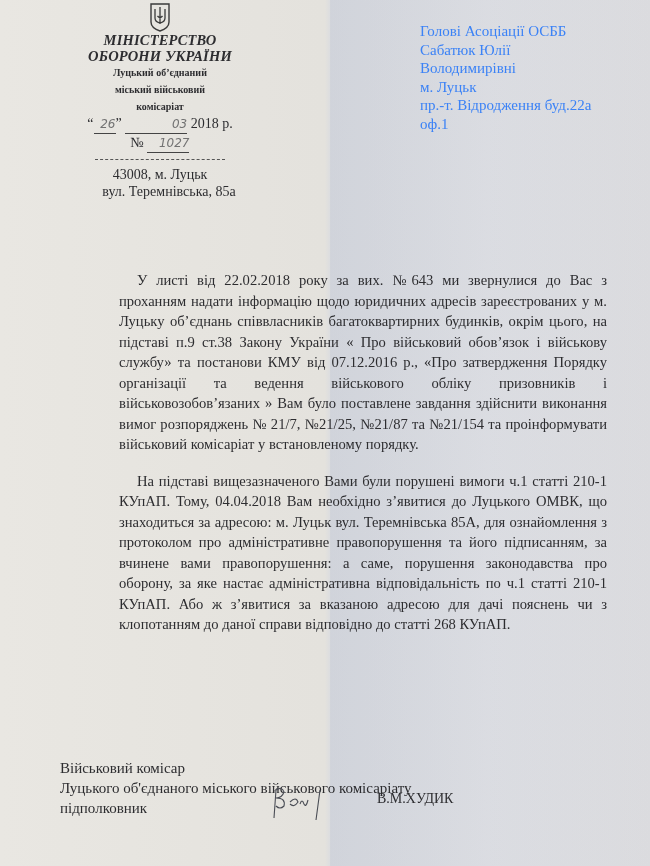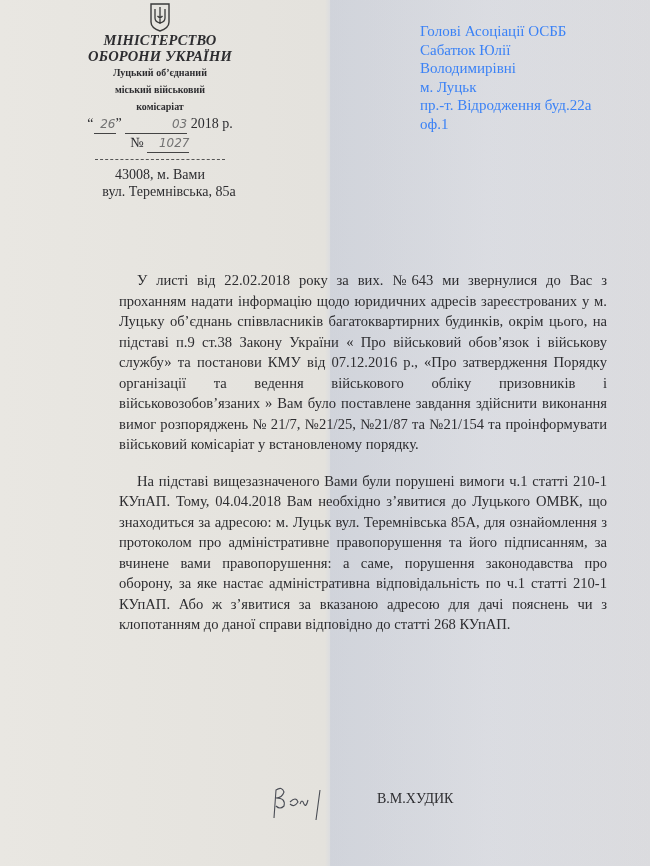--- a/index.html
+++ b/index.html
@@ -50,36 +50,41 @@
       “<span class="hand ul" style="width:22px">26</span>”
       <span class="hand ul" style="width:62px">03</span>
       <span>2018 р.</span>
     </div>
     <div class="dateline">
       <span>№</span>
       <span class="hand ul" style="width:42px">1027</span>
     </div>
     <div class="dashes"></div>
     <div class="addr">
-      <div>43008, м. Вами</div>
+      <div>43008, м. Луцьк</div>
       <div>вул. Теремнівська, 85а</div>
     </div>
   </div>
 
   <div class="recipient">
     <div>Голові Асоціації  ОСББ</div>
     <div>Сабатюк Юлії</div>
     <div>Володимирівні</div>
     <div>м. Луцьк</div>
     <div>пр.-т. Відродження буд.22а</div>
     <div>оф.1</div>
   </div>
 
   <div class="body">
     <p>У листі від 22.02.2018 року за вих. №643  ми звернулися до Вас з проханням надати інформацію щодо юридичних адресів зареєстрованих у м. Луцьку об’єднань співвласників багатоквартирних будинків, окрім цього, на підставі п.9 ст.38 Закону України « Про військовий обов’язок і військову службу» та постанови КМУ від 07.12.2016 р., «Про затвердження Порядку організації та ведення військового обліку призовників і військовозобов’язаних » Вам було поставлене завдання здійснити виконання вимог розпоряджень № 21/7, №21/25, №21/87 та  №21/154 та проінформувати військовий комісаріат у встановленому порядку.</p>
     <p>На підставі вищезазначеного  Вами були порушені вимоги ч.1 статті 210-1 КУпАП. Тому, 04.04.2018 Вам необхідно з’явитися до Луцького ОМВК, що знаходиться за адресою: м. Луцьк вул. Теремнівська 85А, для ознайомлення з протоколом про адміністративне правопорушення та його підписанням, за вчинене вами  правопорушення: а саме, порушення законодавства про оборону, за яке настає адміністративна відповідальність по ч.1 статті 210-1 КУпАП. Або ж з’явитися за вказаною адресою для дачі пояснень чи з клопотанням до даної справи відповідно до статті 268 КУпАП.</p>
   </div>
 
+  <div class="sig">
+    <div>Військовий комісар</div>
+    <div>Луцького об'єднаного міського військового комісаріату</div>
+    <div>підполковник</div>
+  </div>
   <svg class="signature-mark" viewBox="0 0 70 40">
     <path d="M6 36 L8 8 Q14 4 16 10 Q14 16 8 16 Q18 16 16 24 Q12 28 8 24 M22 20 Q28 14 30 20 Q26 26 22 22 M32 22 Q34 16 36 22 Q38 26 40 18 M52 8 L48 38" fill="none" stroke="#4a4d55" stroke-width="1.1"></path>
   </svg>
   <div class="signame">В.М.ХУДИК</div>
 </div>
 
 </body></html>

